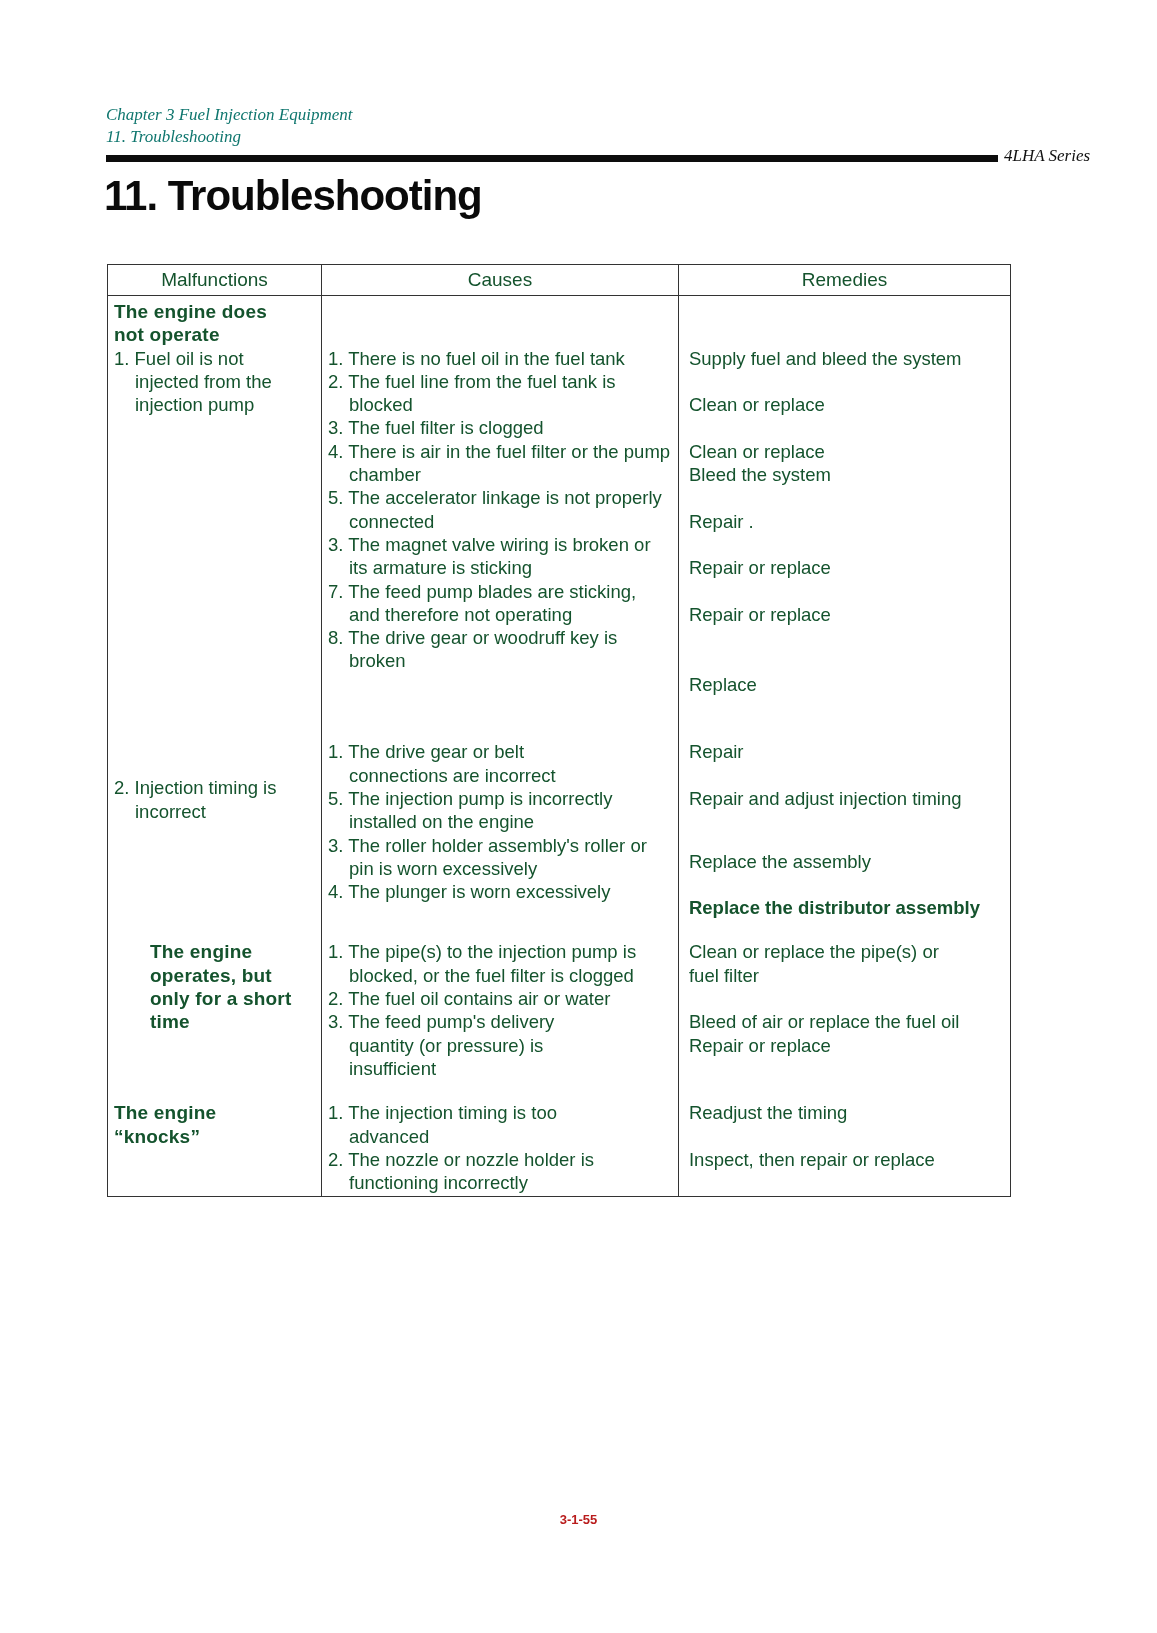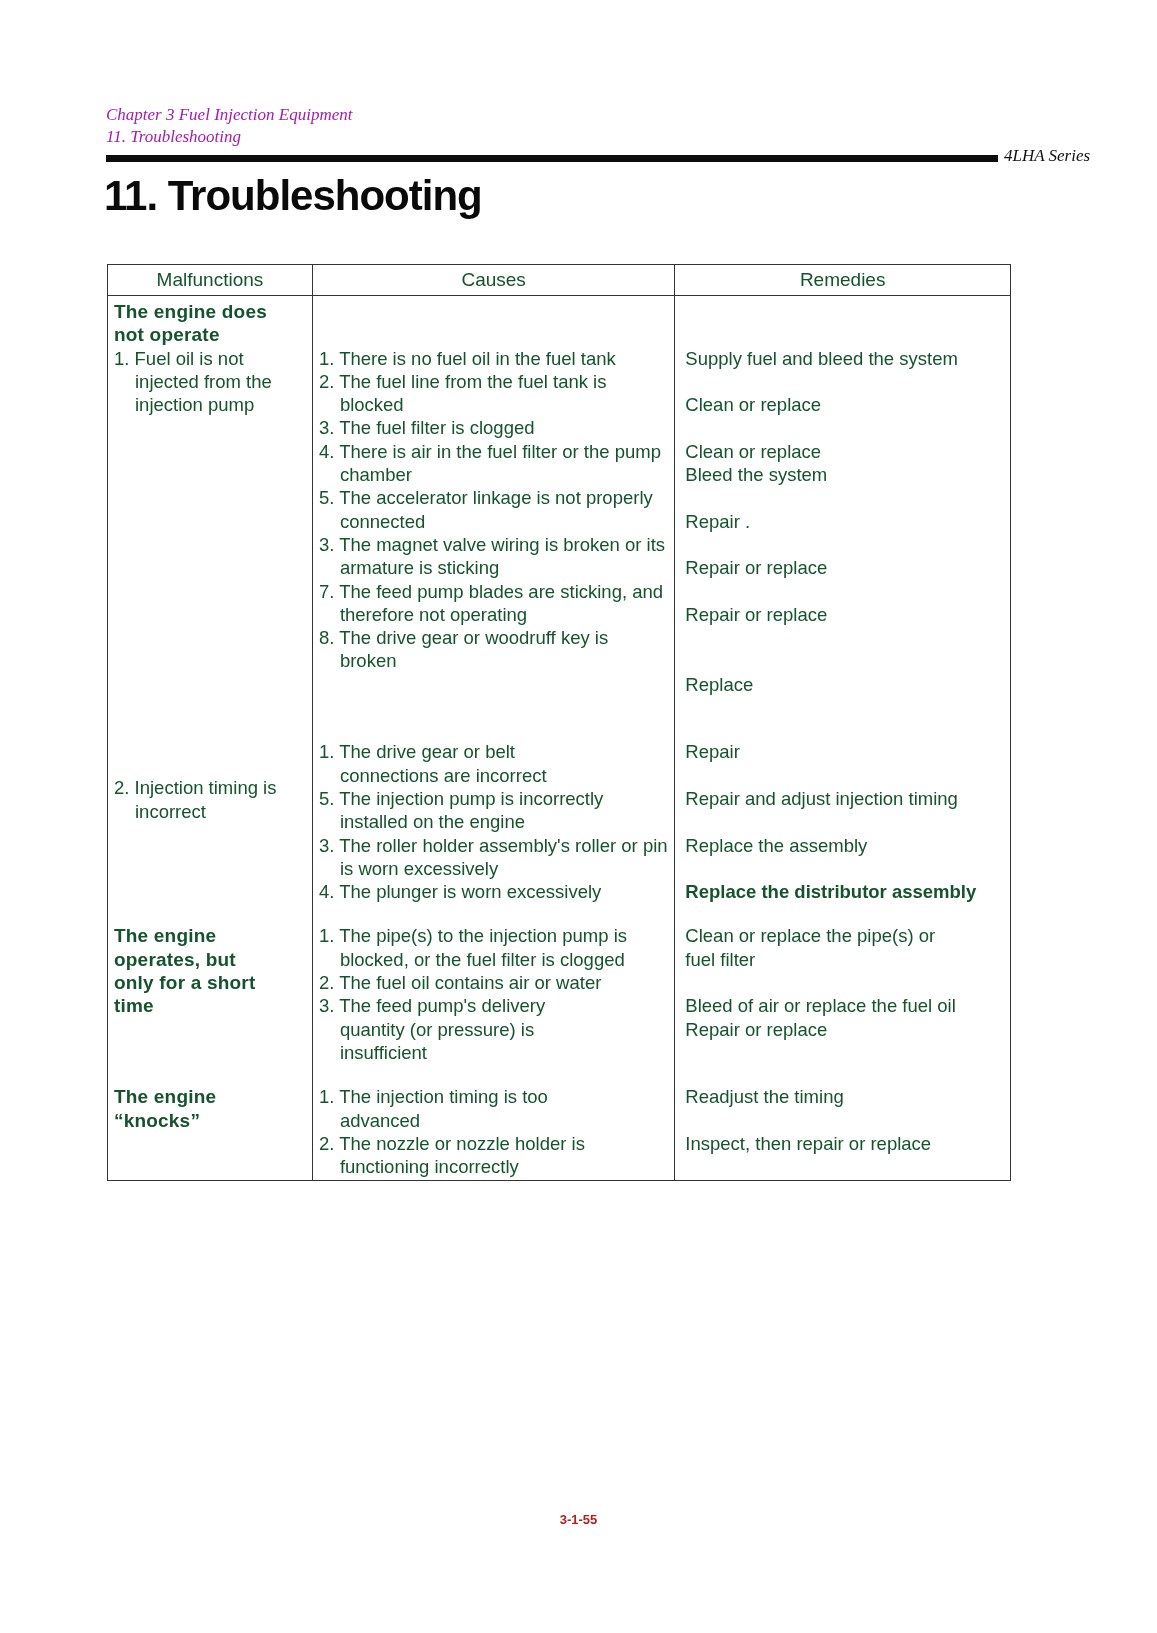--- a/index.html
+++ b/index.html
@@ -1,17 +1,17 @@
 <!DOCTYPE html>
 <html><head>
 <meta charset="utf-8">
 <style>
   html, body { margin: 0; padding: 0; background: #ffffff; }
   body { width: 1157px; height: 1633px; position: relative; overflow: hidden; color: #111; }
-  .running-head { position: absolute; left: 106px; top: 104px; font-family: "Liberation Serif", serif; font-style: italic; font-size: 17px; line-height: 22px; color: #a21caf; }
+  .running-head { position: absolute; left: 106px; top: 104px; font-family: "Liberation Serif", serif; font-style: italic; font-size: 17px; line-height: 22px; color: #0f766e; }
   .rule { position: absolute; left: 106px; top: 155px; width: 892px; height: 7px; background: #0d0d0d; }
   .series { position: absolute; left: 1004px; top: 146px; font-family: "Liberation Serif", serif; font-style: italic; font-size: 17px; color: #111; }
   .title { position: absolute; left: 104px; top: 172px; margin: 0; font-family: "Liberation Sans", sans-serif; font-weight: bold; font-size: 42px; letter-spacing: -1px; color: #0a0a0a; }
   table.ts { position: absolute; left: 107px; top: 264px; width: 904px; border-collapse: collapse; font-family: "Liberation Sans", sans-serif; font-size: 18.5px; line-height: 23.3px; color: #14532d; }
   table.ts th { font-weight: normal; border: 1.3px solid #333; height: 30px; padding: 0; text-align: center; font-size: 19px; }
   table.ts td { vertical-align: top; padding: 0 6px; border-left: 1.3px solid #333; border-right: 1.3px solid #333; }
   table.ts tr:last-child td { border-bottom: 1.3px solid #333; padding-bottom: 2px; }
   col.c1 { width: 205px; } col.c2 { width: 363px; } col.c3 { width: 336px; }
   .heading-line { display: block; font-weight: bold; font-size: 19px; letter-spacing: 0.2px; }
   .num-item { display: block; padding-left: 21px; text-indent: -21px; }
@@ -82,28 +82,28 @@
       </td>
       <td style="padding-top:21px;">
         <span class="num-item" style="width:240px;">1. The drive gear or belt connections are incorrect</span>
         <span class="num-item">5. The injection pump is incorrectly installed on the engine</span>
         <span class="num-item">3. The roller holder assembly's roller or pin is worn excessively</span>
         <span class="num-item">4. The plunger is worn excessively</span>
       </td>
       <td style="padding-top:21px;">
         <span class="remedy-item" style="height:46.6px;">Repair</span>
         <span class="remedy-item" style="height:46.6px;">Repair and adjust injection timing</span>
-        <span class="remedy-item" style="height:46.6px;">Replace the assembly</span>
+        <span class="remedy-item" style="height:46.6px;margin-top:16px;">Replace the assembly</span>
         <span class="remedy-item" style="height:23.3px;font-weight:bold;">Replace the distributor assembly</span>
       </td>
     </tr>
 
     <tr>
       <td style="padding-top:21px;">
-        <span class="heading-line" style="width:165px;">The engine operates, but only for a short time</span>
+        <span class="heading-line" style="width:165px;margin-left:36px;">The engine operates, but only for a short time</span>
       </td>
       <td style="padding-top:21px;">
         <span class="num-item">1. The pipe(s) to the injection pump is blocked, or the fuel filter is clogged</span>
         <span class="num-item">2. The fuel oil contains air or water</span>
         <span class="num-item" style="width:250px;">3. The feed pump's delivery quantity (or pressure) is insufficient</span>
       </td>
       <td style="padding-top:21px;">
         <span class="remedy-item" style="height:69.9px; width:280px;">Clean or replace the pipe(s) or fuel filter</span>
         <span class="remedy-item" style="height:23.3px;">Bleed of air or replace the fuel oil</span>
         <span class="remedy-item">Repair or replace</span>

